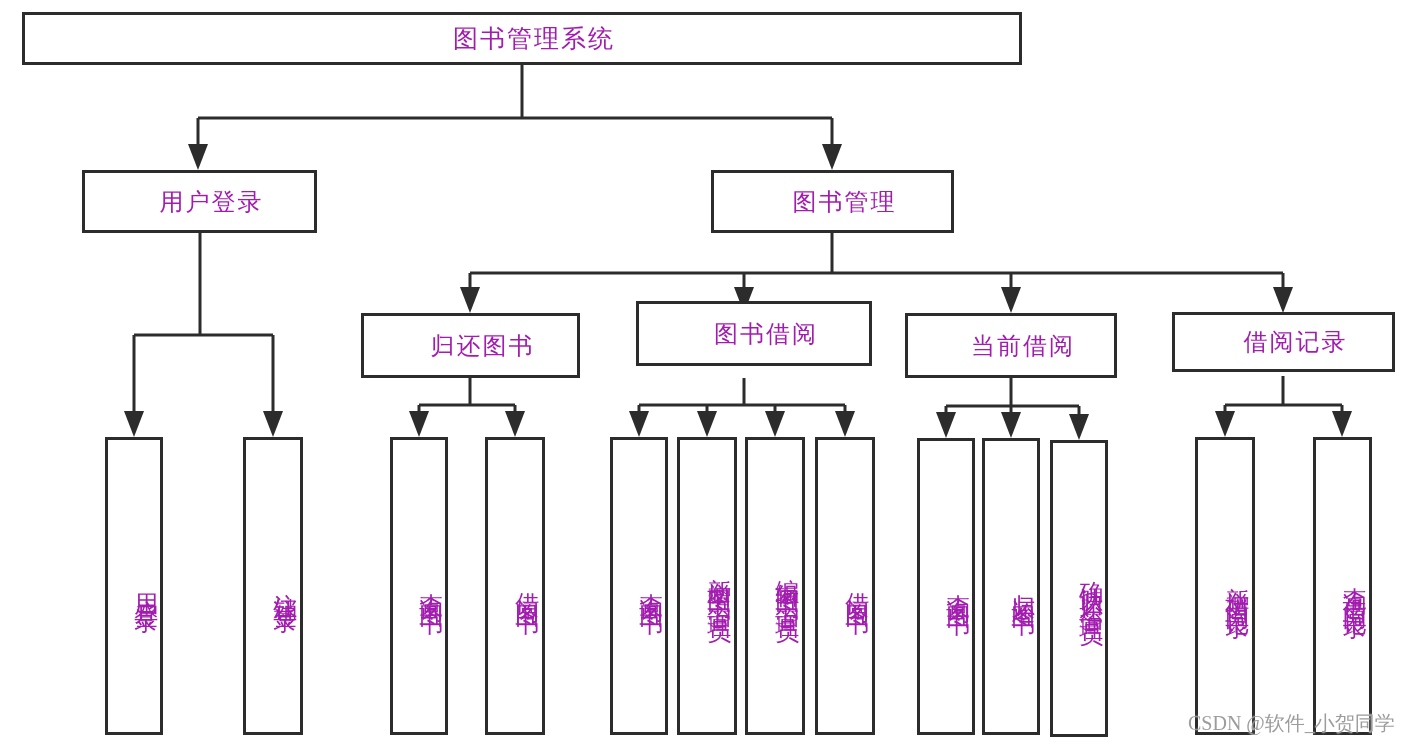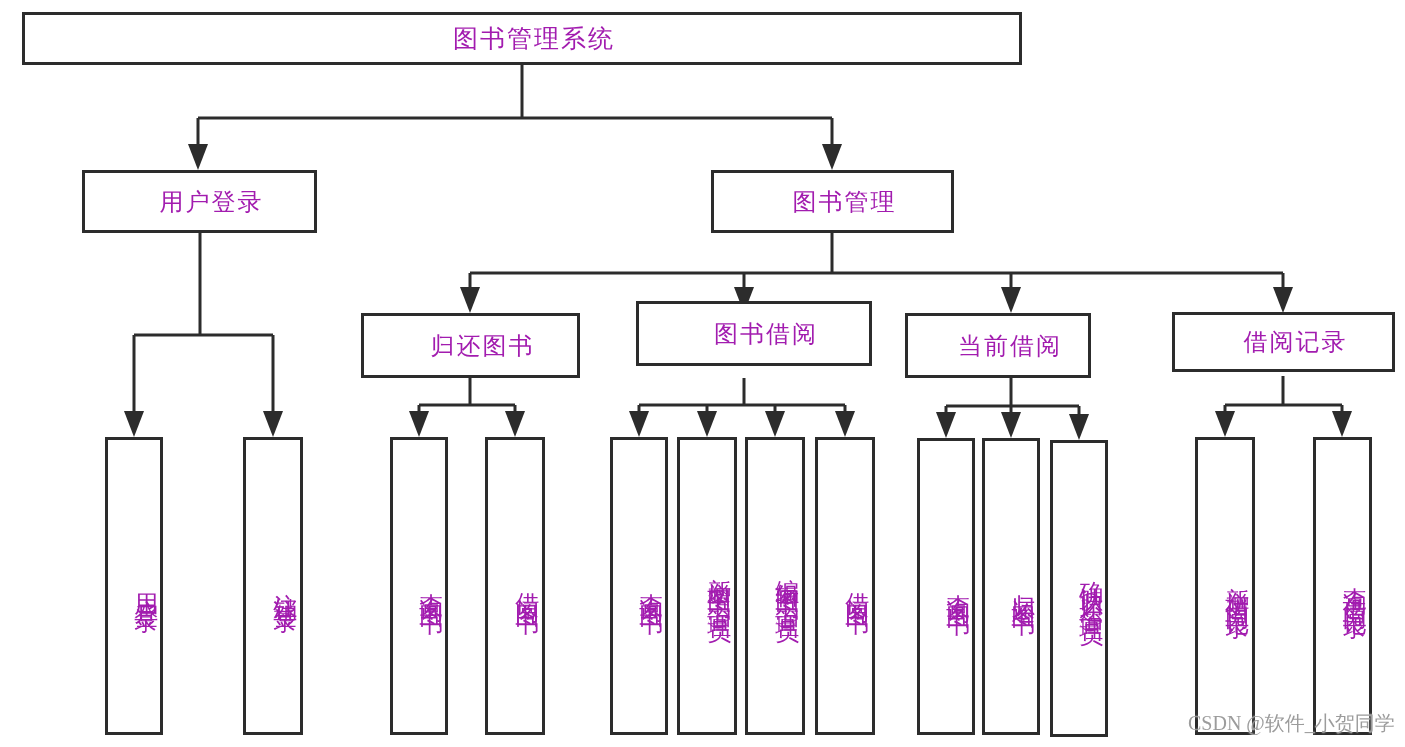--- a/index.html
+++ b/index.html
@@ -125,21 +125,21 @@
   <div class="node h-node" style="left:711px; top:170px; width:243px; height:63px;">
     <span>图书管理</span>
   </div>
 
   <div class="node h-node" style="left:361px; top:313px; width:219px; height:65px;">
     <span>归还图书</span>
   </div>
   <div class="node h-node" style="left:636px; top:301px; width:236px; height:65px;">
     <span>图书借阅</span>
   </div>
-  <div class="node h-node" style="left:905px; top:313px; width:186px; height:65px;">
+  <div class="node h-node" style="left:905px; top:313px; width:212px; height:65px;">
     <span>当前借阅</span>
   </div>
   <div class="node h-node" style="left:1172px; top:312px; width:223px; height:60px;">
     <span>借阅记录</span>
   </div>
 
   <div class="node v-node" style="left:105px; top:437px; width:58px; height:298px;">
     <span>用户登录</span>
   </div>
   <div class="node v-node" style="left:243px; top:437px; width:60px; height:298px;">

